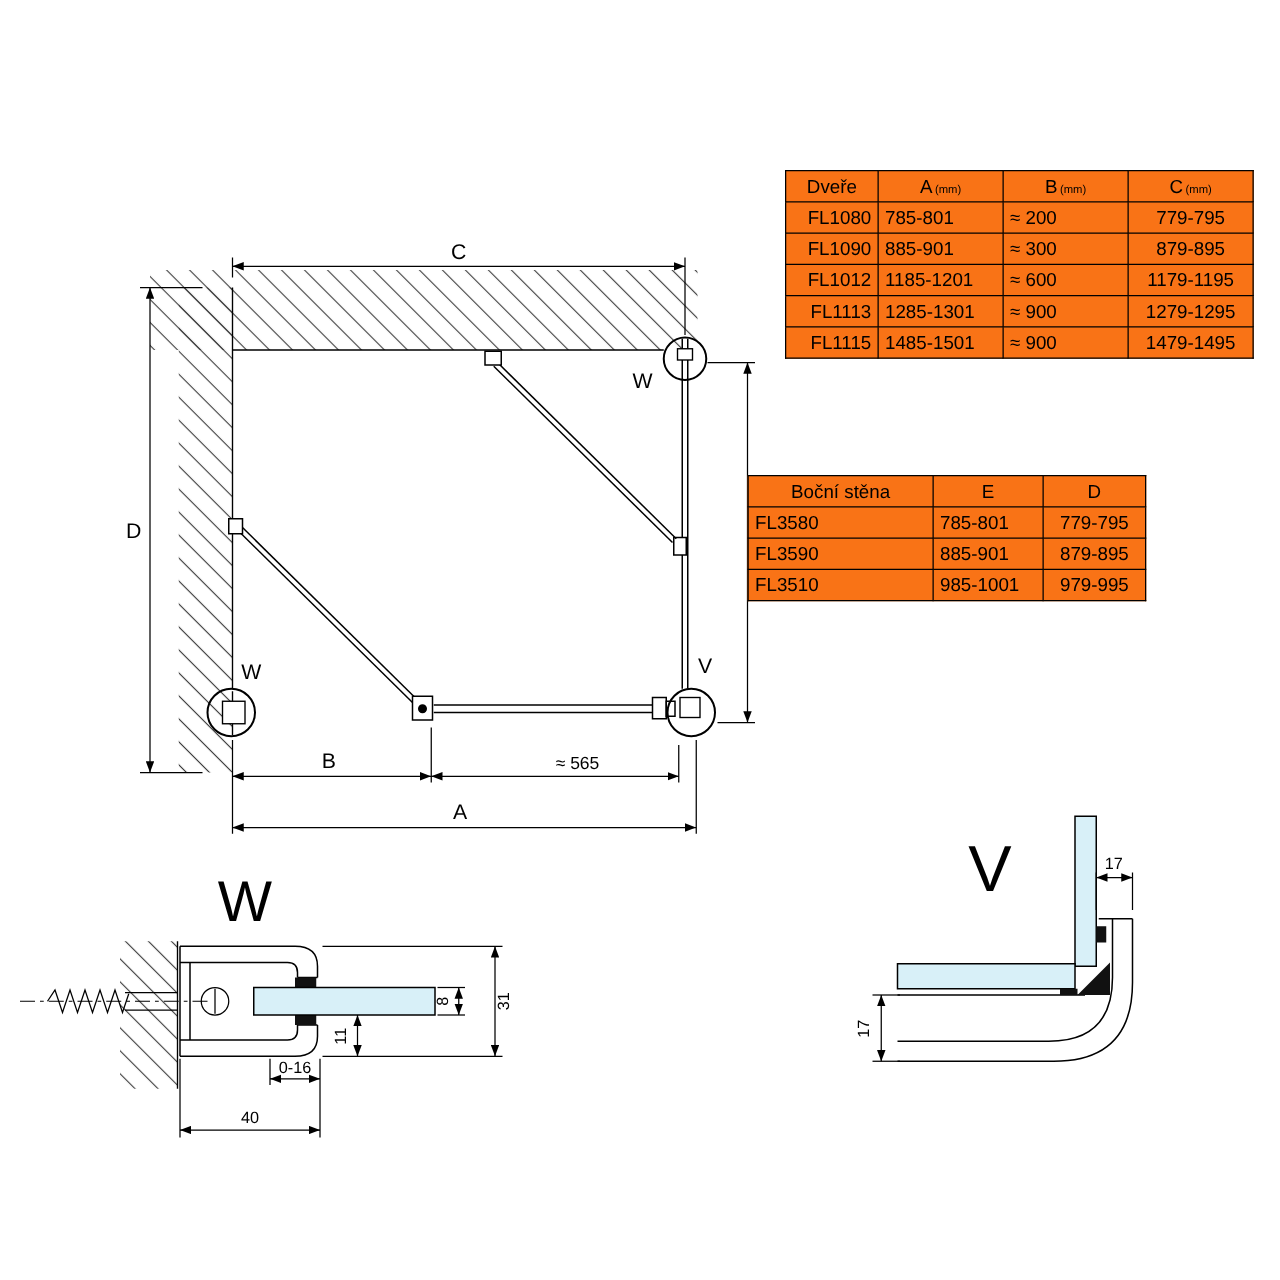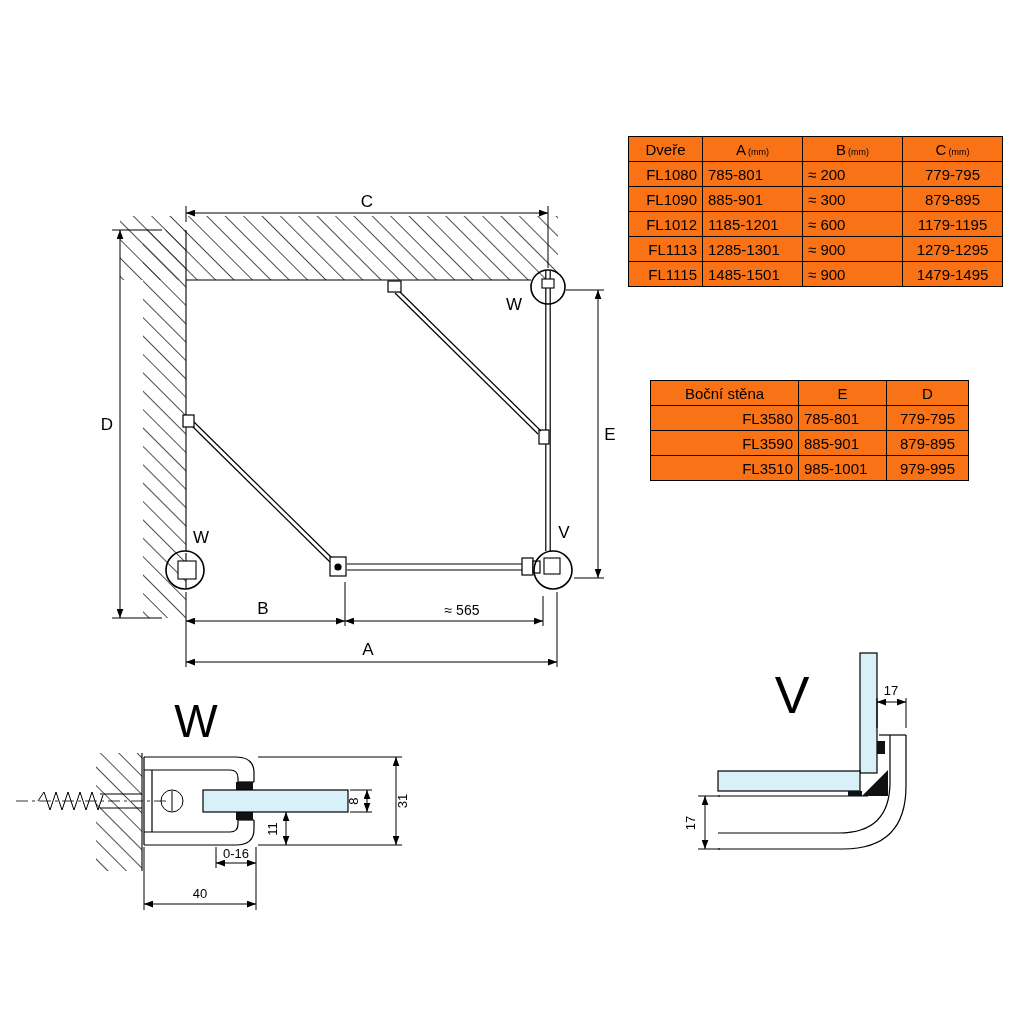--- a/index.html
+++ b/index.html
@@ -16,21 +16,21 @@
   .ttl-v{font-size:52px;text-anchor:middle}
   .tblwrap{position:absolute}
   table{border-collapse:collapse;background:#f97316}
   th,td{border:1px solid #000;font-size:15px;font-weight:400;padding:1px 5px;height:25px;white-space:nowrap}
   th{text-align:center}
   .unit{font-size:9px;margin-left:2px}
   .doors .c0{width:74px}  .doors td.c0{text-align:right}
   .doors .c1{width:100px} .doors td.c1{text-align:left}
   .doors .c2{width:100px} .doors td.c2{text-align:left}
   .doors .c3{width:100px} .doors td.c3{text-align:center}
-  .side .c0{width:148px}  .side td.c0{text-align:right}
+  .side .c0{width:148px}  .side td.c0{text-align:left}
   .side .c1{width:88px}   .side td.c1{text-align:left}
   .side .c2{width:82px}   .side td.c2{text-align:center}
 </style>
 </head>
 <body>
 
 <div class="canvas">
 
 <svg width="1024" height="1024" viewBox="0 0 1024 1024">
   <defs>
@@ -250,21 +250,21 @@
         <tr>
             <td class="c0">FL1115</td>
             <td class="c1">1485-1501</td>
             <td class="c2">≈ 900</td>
             <td class="c3">1479-1495</td>
           </tr>
       </tbody>
     </table>
   </div>
 
-  <div class="tblwrap side" style="left:650px;top:380px">
+  <div class="tblwrap side" style="left:598px;top:380px">
     <table>
       <thead>
         <tr>
           <th class="c0"><span>Boční stěna</span></th>
           <th class="c1"><span>E</span></th>
           <th class="c2"><span>D</span></th>
         </tr>
       </thead>
       <tbody>
         <tr>

